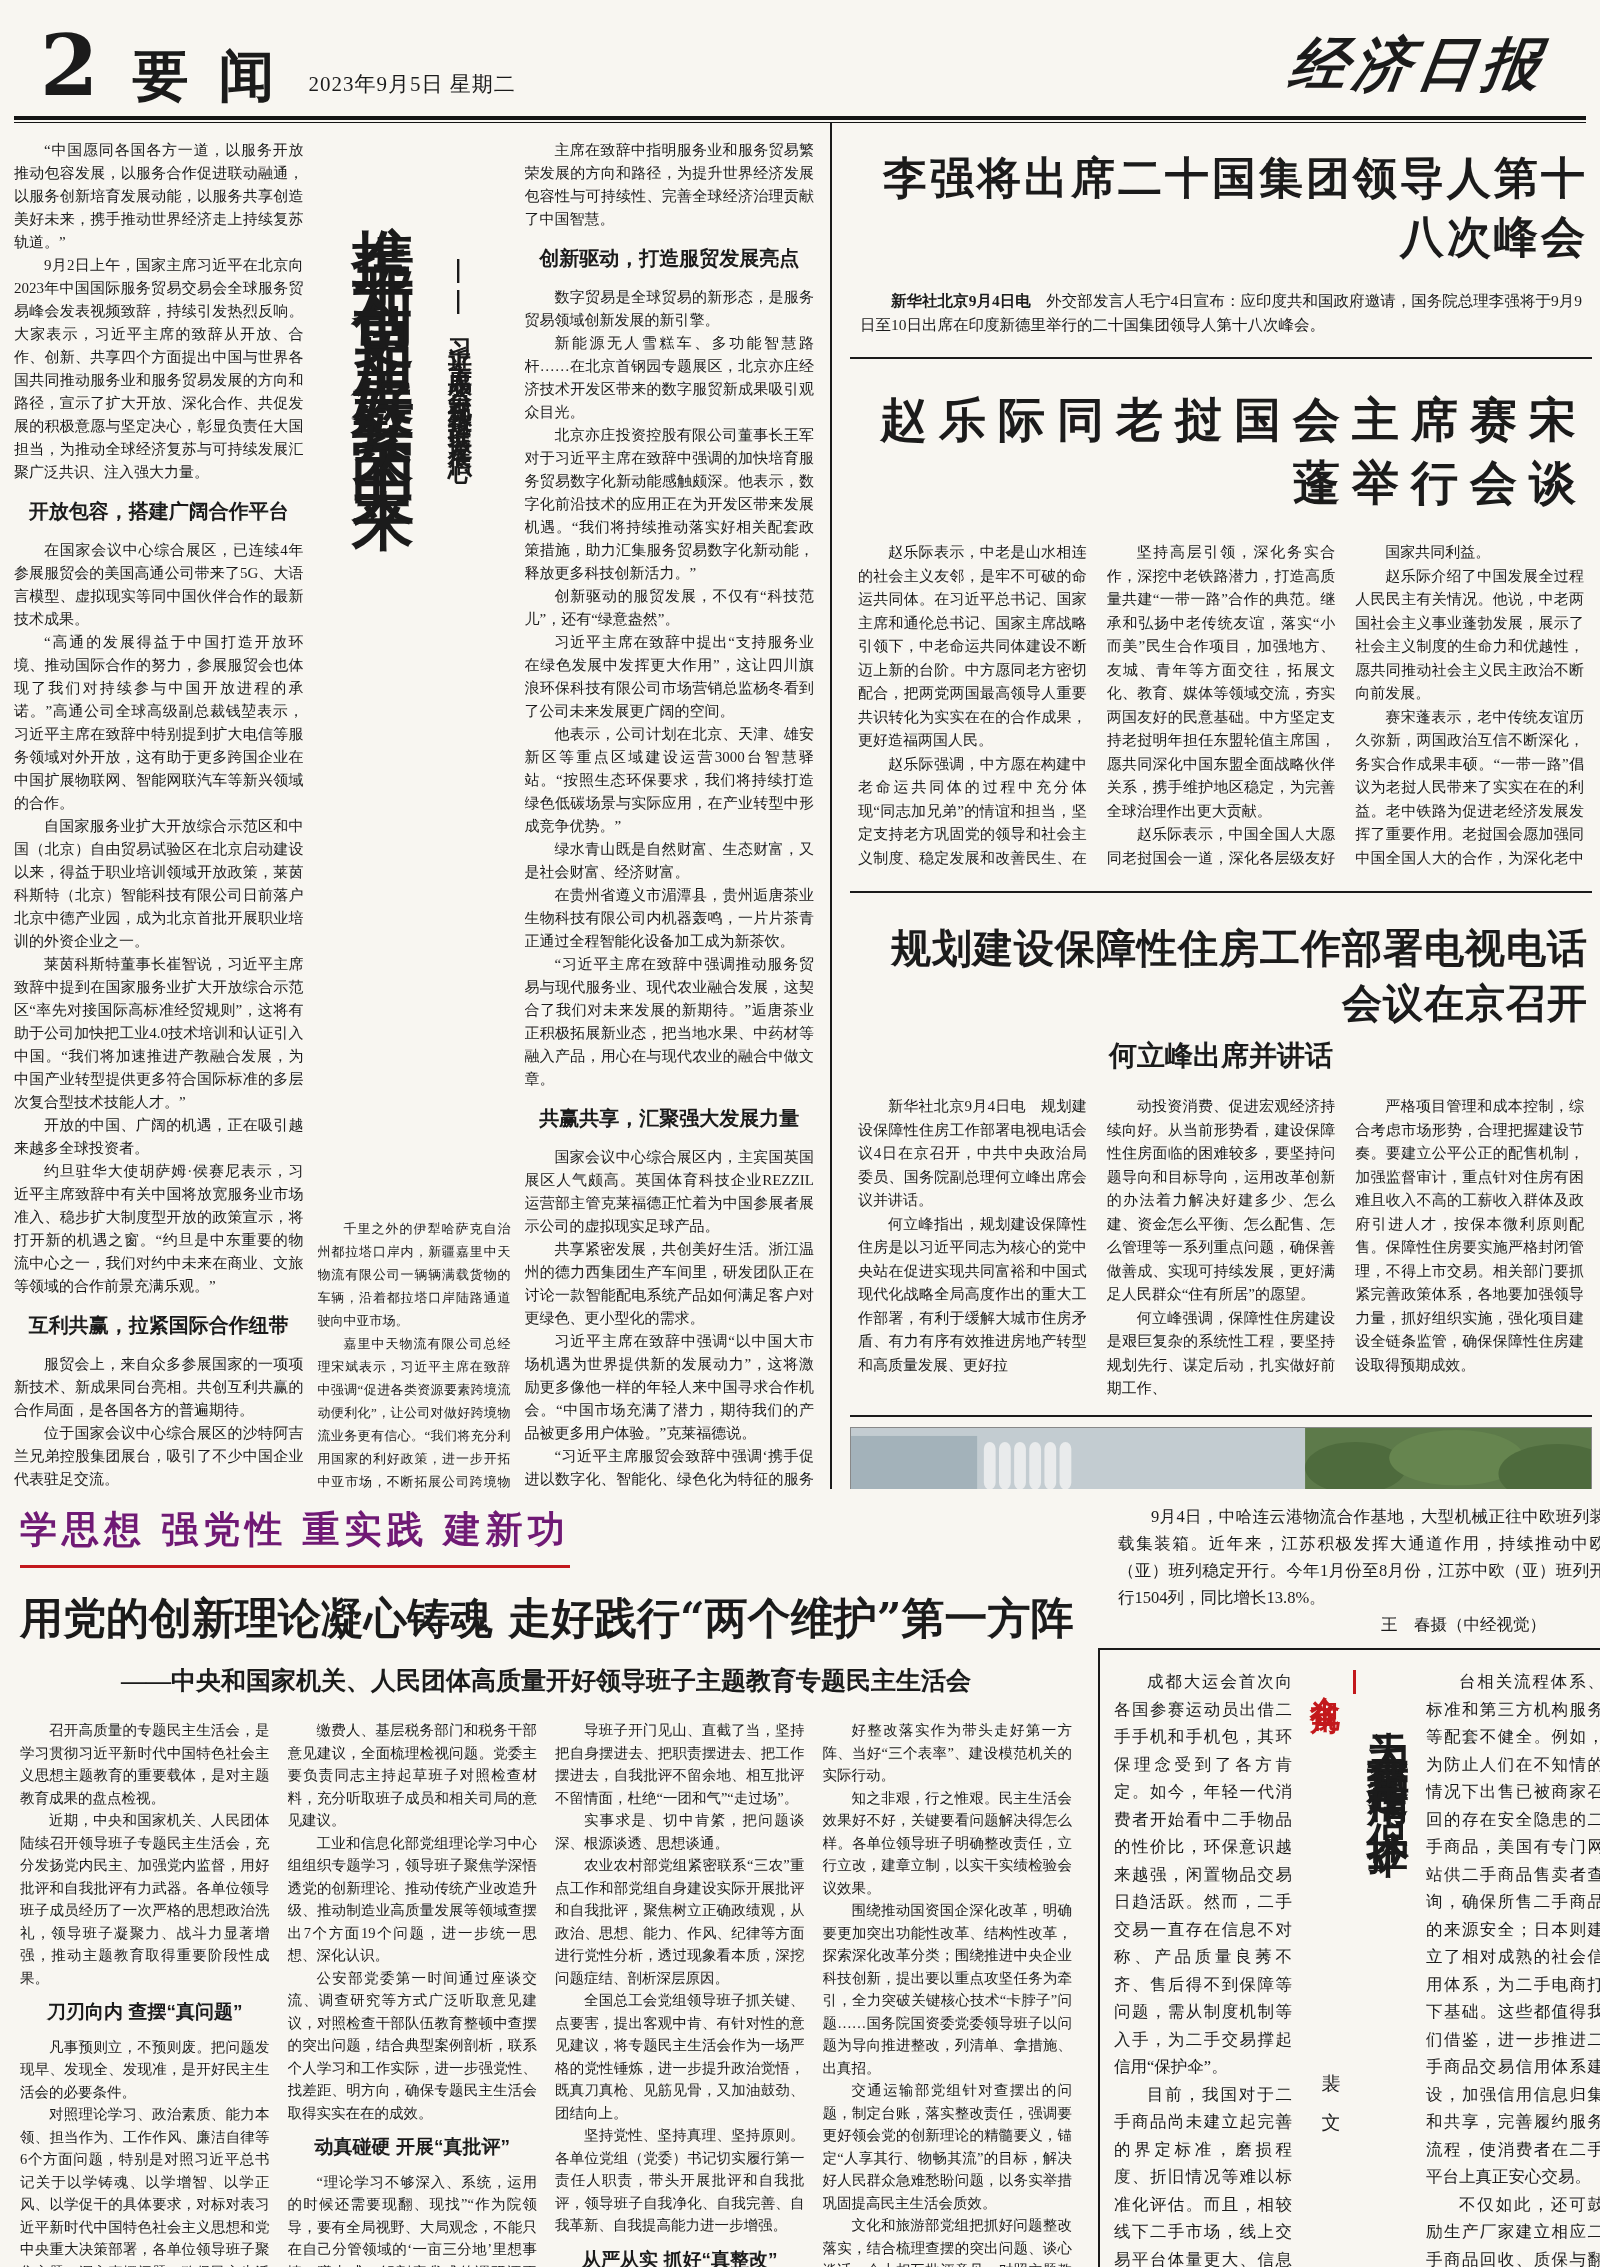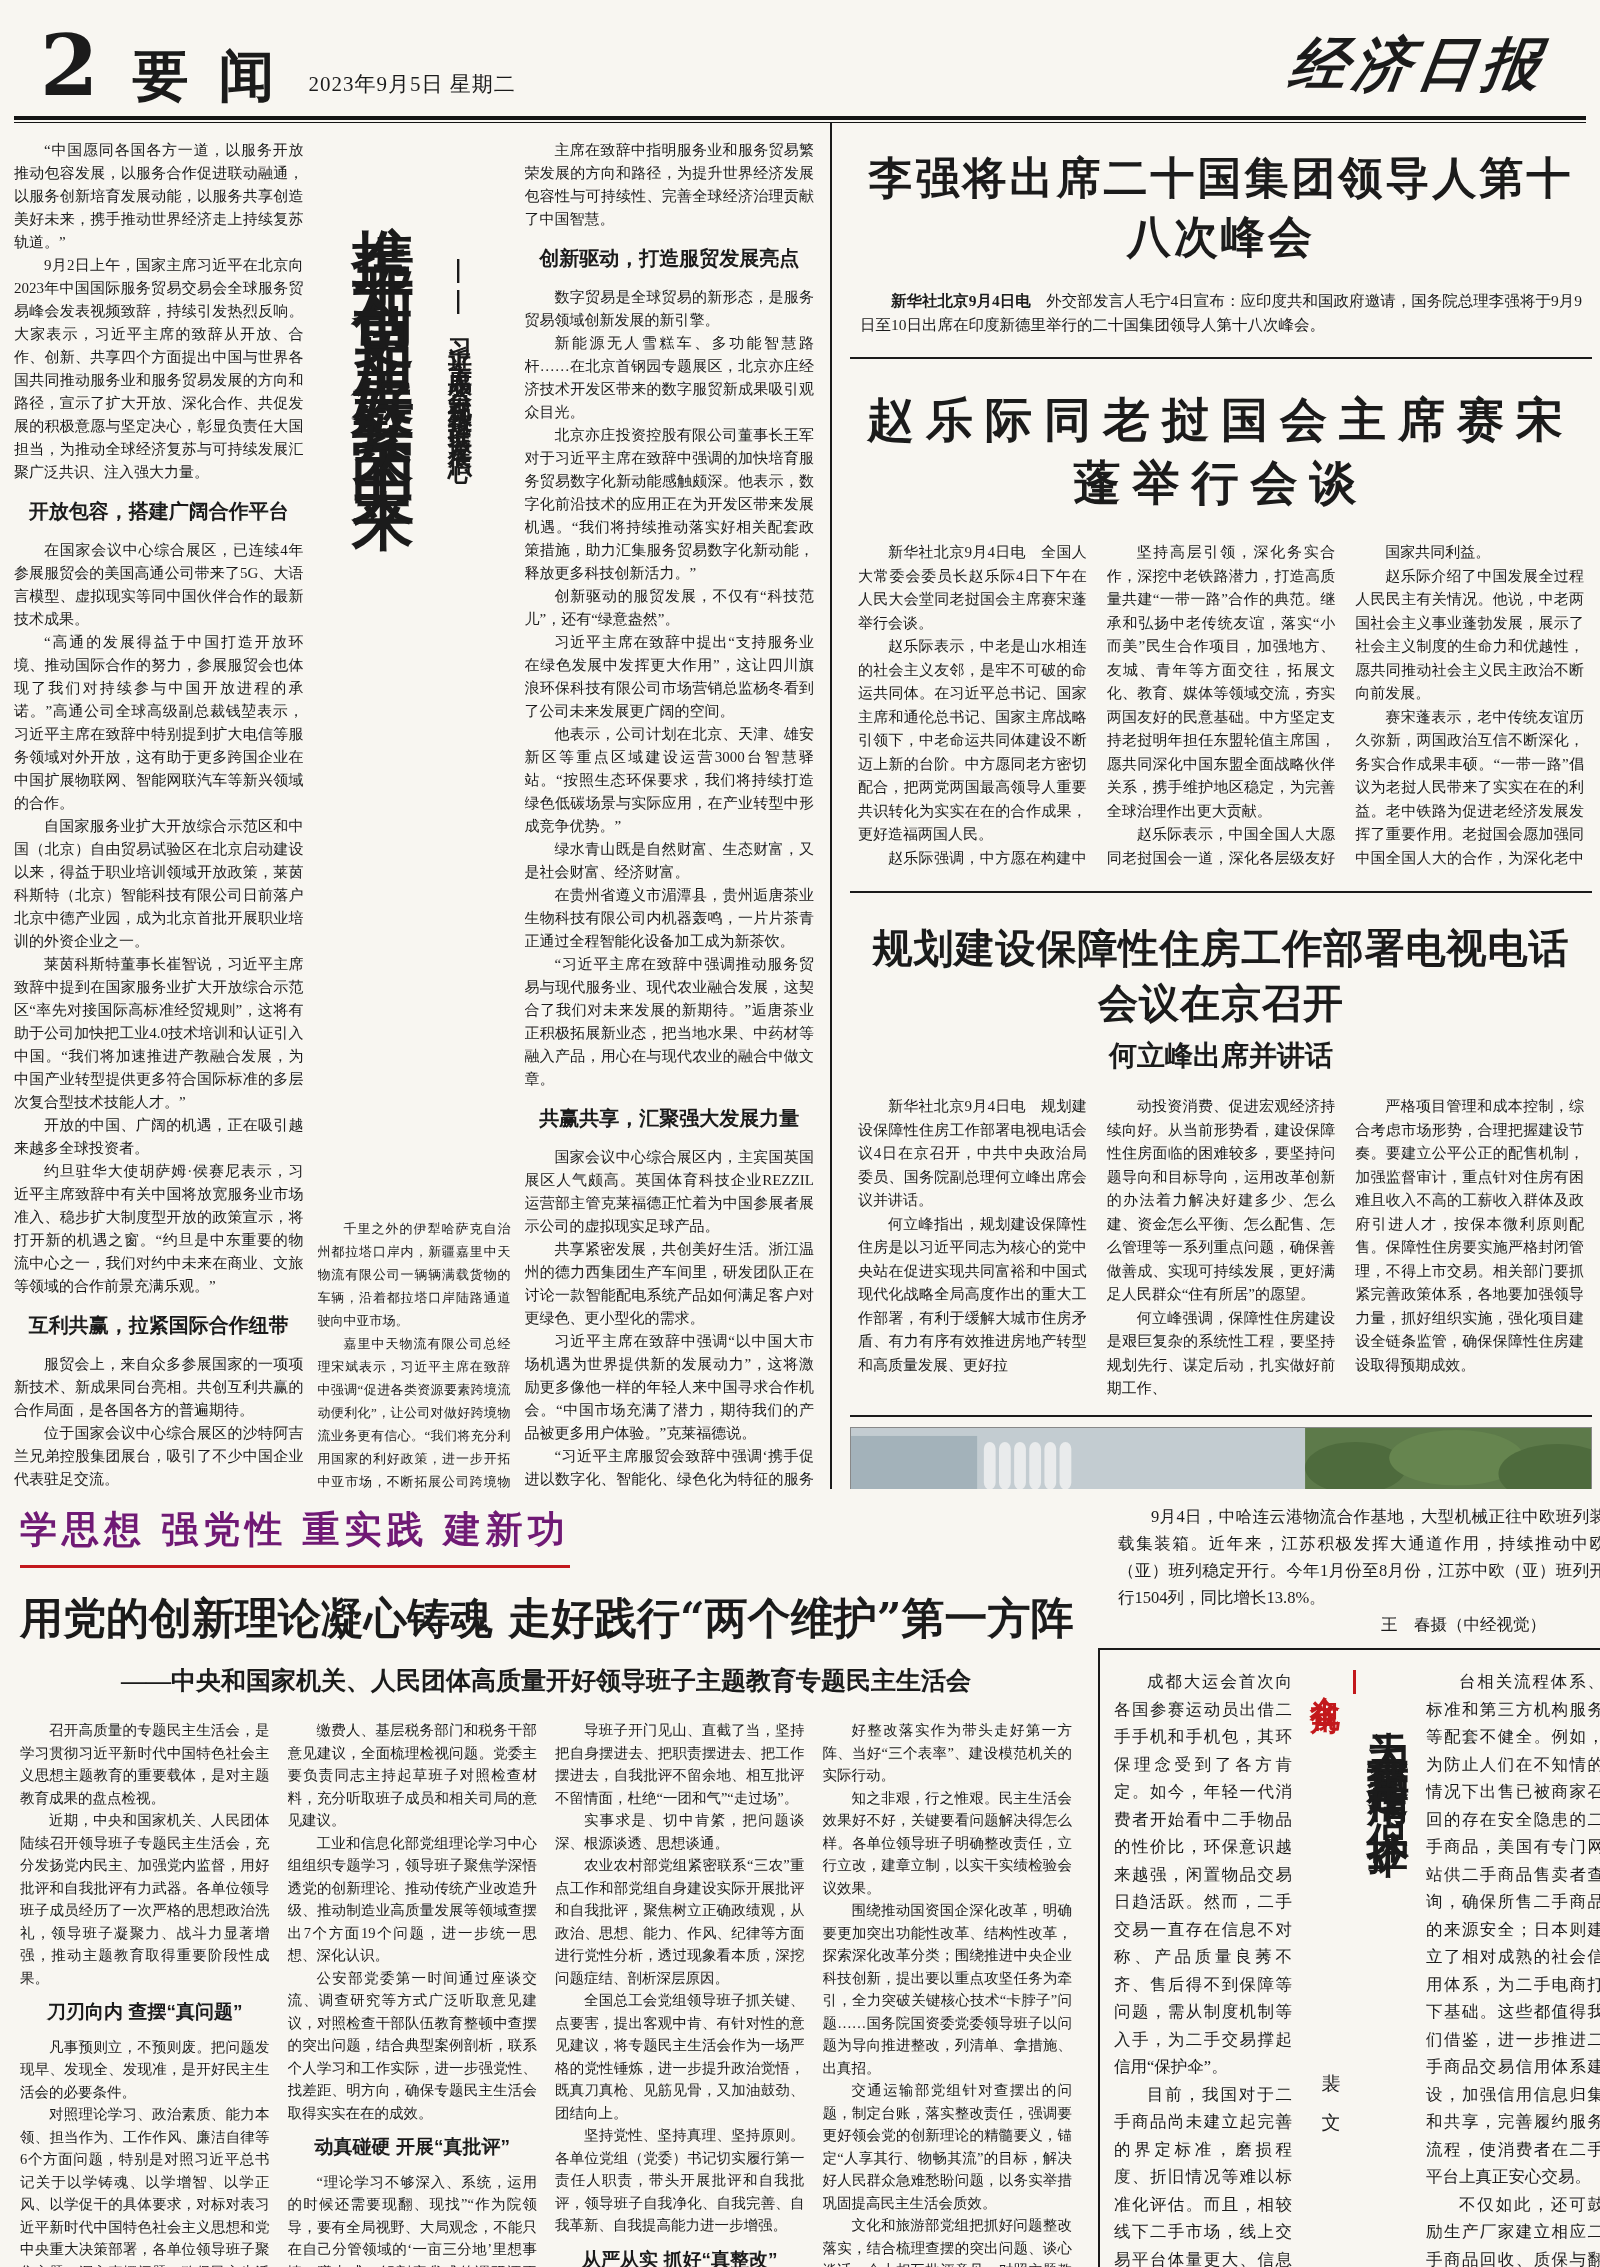--- a/index.html
+++ b/index.html
@@ -34,21 +34,21 @@
   .lead-mid { width:196px; display:flex; flex-direction:column; overflow:hidden; }
   .headline-block { height:1078px; display:flex; justify-content:center; gap:30px; padding-top:36px; }
   .v-headline { writing-mode:vertical-rl; font-size:62px; font-weight:900; letter-spacing:22px;
                 line-height:1; font-family:"Liberation Sans",sans-serif; }
   .v-subtitle { writing-mode:vertical-rl; font-size:24px; font-weight:900; letter-spacing:7px; padding-top:84px;
                 font-family:"Liberation Sans",sans-serif; }
   .mid-lower { flex:1; font-size:13px; line-height:23px; overflow:hidden; }
 
   .art { border-bottom:2px solid #1b1b1b; padding:6px 4px 20px; }
   .art:last-of-type { border-bottom:none; }
-  .art-headline { text-align:center; font-weight:900; font-family:Liberation Sans, sans-serif; }
+  .art-headline { text-align:right; font-weight:900; font-family:Liberation Sans, sans-serif; }
   .hl-liqiang { font-size:44px; letter-spacing:3px; margin:20px 0 22px; }
   .hl-zhao { font-size:47px; letter-spacing:12px; margin:24px 0 26px; }
   .hl-housing { font-size:40px; letter-spacing:1px; margin:22px 0 6px; }
   .art-sub { text-align:center; font-size:28px; font-weight:900; margin:6px 0 20px; font-family:"Liberation Sans",sans-serif; }
   .body-wide { font-size:15.5px; line-height:24px; padding:0 6px; }
   .cols3 { display:flex; gap:20px; padding:0 4px; }
   .cols3 .ncol { flex:1; font-size:15px; line-height:23.5px; overflow:hidden; }
   .zhao-cols { height:330px; }
   .housing-cols { height:300px; }
 
@@ -154,21 +154,20 @@
         <h2 class="art-headline hl-liqiang">李强将出席二十国集团领导人第十八次峰会</h2>
         <p class="para body-wide">
           <span class="dateline">新华社北京9月4日电</span><span>　外交部发言人毛宁4日宣布：应印度共和国政府邀请，国务院总理李强将于9月9日至10日出席在印度新德里举行的二十国集团领导人第十八次峰会。</span>
         </p>
       </div>
 
       <div class="art">
         <h2 class="art-headline hl-zhao">赵乐际同老挝国会主席赛宋蓬举行会谈</h2>
         <div class="cols3 zhao-cols">
           <div class="ncol">
-              <p class="para">新华社北京9月4日电　全国人大常委会委员长赵乐际4日下午在人民大会堂同老挝国会主席赛宋蓬举行会谈。</p>
               <p class="para">赵乐际表示，中老是山水相连的社会主义友邻，是牢不可破的命运共同体。在习近平总书记、国家主席和通伦总书记、国家主席战略引领下，中老命运共同体建设不断迈上新的台阶。中方愿同老方密切配合，把两党两国最高领导人重要共识转化为实实在在的合作成果，更好造福两国人民。</p>
               <p class="para">赵乐际强调，中方愿在构建中老命运共同体的过程中充分体现“同志加兄弟”的情谊和担当，坚定支持老方巩固党的领导和社会主义制度、稳定发展和改善民生、在国际和地区舞台上发挥更重要作用。双方共同努力，</p>
             </div>
           <div class="ncol">
               <p class="para">坚持高层引领，深化务实合作，深挖中老铁路潜力，打造高质量共建“一带一路”合作的典范。继承和弘扬中老传统友谊，落实“小而美”民生合作项目，加强地方、友城、青年等方面交往，拓展文化、教育、媒体等领域交流，夯实两国友好的民意基础。中方坚定支持老挝明年担任东盟轮值主席国，愿共同深化中国东盟全面战略伙伴关系，携手维护地区稳定，为完善全球治理作出更大贡献。</p>
               <p class="para">赵乐际表示，中国全国人大愿同老挝国会一道，深化各层级友好往来，围绕治国理政、发展规划、法治建设等议题深入交流，加强两国地方立法机构交往，为中老各领域合作提供法律保障。密切在多边议会场合协调配合，维护国际关系基本准则和发展中</p>
             </div>
           <div class="ncol">
               <p class="para">国家共同利益。</p>
               <p class="para">赵乐际介绍了中国发展全过程人民民主有关情况。他说，中老两国社会主义事业蓬勃发展，展示了社会主义制度的生命力和优越性，愿共同推动社会主义民主政治不断向前发展。</p>

